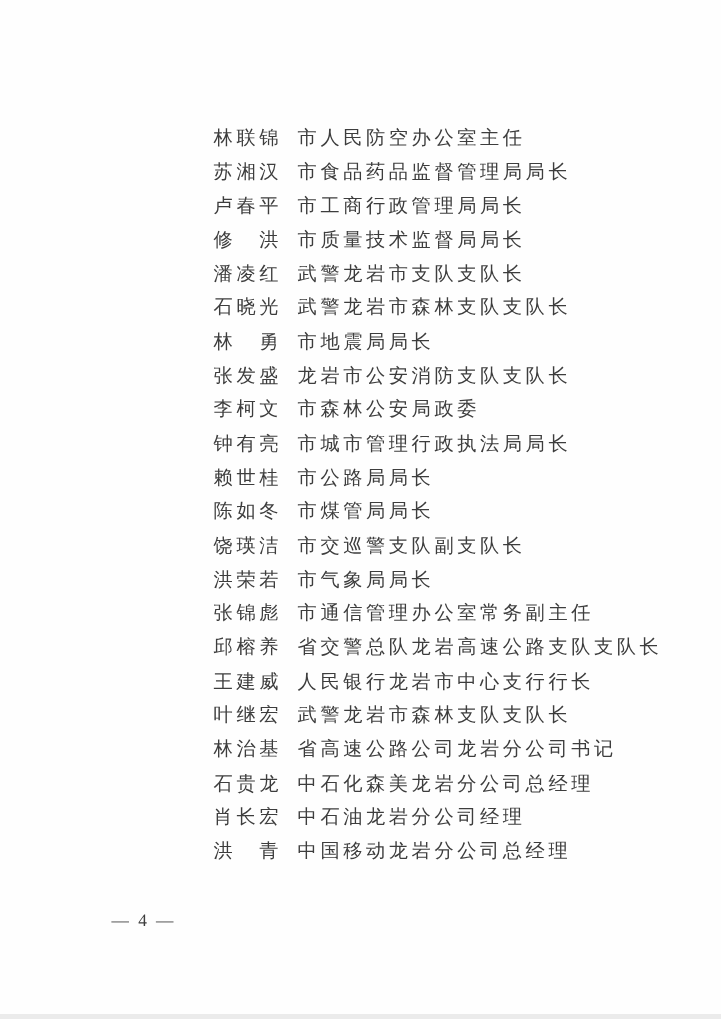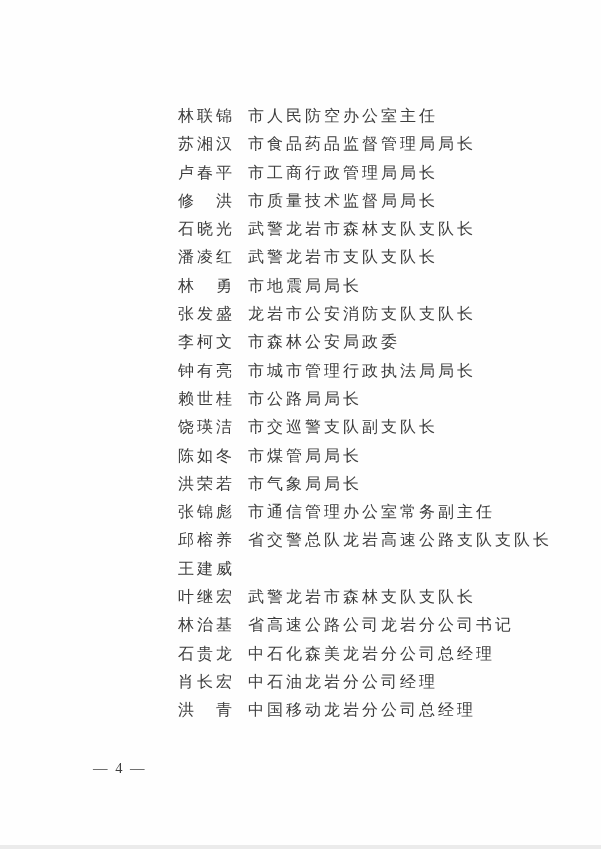--- a/index.html
+++ b/index.html
@@ -73,26 +73,26 @@
       </div>
       <div class="row">
         <span class="name">卢春平</span>
         <span class="title">市工商行政管理局局长</span>
       </div>
       <div class="row">
         <span class="name">修　洪</span>
         <span class="title">市质量技术监督局局长</span>
       </div>
       <div class="row">
+        <span class="name">潘凌红</span>
+        <span class="title">武警龙岩市支队支队长</span>
+      </div>
+      <div class="row">
         <span class="name">石晓光</span>
         <span class="title">武警龙岩市森林支队支队长</span>
-      </div>
-      <div class="row">
-        <span class="name">潘凌红</span>
-        <span class="title">武警龙岩市支队支队长</span>
       </div>
       <div class="row">
         <span class="name">林　勇</span>
         <span class="title">市地震局局长</span>
       </div>
       <div class="row">
         <span class="name">张发盛</span>
         <span class="title">龙岩市公安消防支队支队长</span>
       </div>
       <div class="row">
@@ -101,41 +101,42 @@
       </div>
       <div class="row">
         <span class="name">钟有亮</span>
         <span class="title">市城市管理行政执法局局长</span>
       </div>
       <div class="row">
         <span class="name">赖世桂</span>
         <span class="title">市公路局局长</span>
       </div>
       <div class="row">
+        <span class="name">陈如冬</span>
+        <span class="title">市煤管局局长</span>
+      </div>
+      <div class="row">
         <span class="name">饶瑛洁</span>
         <span class="title">市交巡警支队副支队长</span>
-      </div>
-      <div class="row">
-        <span class="name">陈如冬</span>
-        <span class="title">市煤管局局长</span>
       </div>
       <div class="row">
         <span class="name">洪荣若</span>
         <span class="title">市气象局局长</span>
       </div>
       <div class="row">
         <span class="name">张锦彪</span>
         <span class="title">市通信管理办公室常务副主任</span>
       </div>
       <div class="row">
         <span class="name">邱榕养</span>
         <span class="title">省交警总队龙岩高速公路支队支队长</span>
       </div>
       <div class="row">
         <span class="name">王建威</span>
+        <span class="title">人民银行龙岩市中心支行行长</span>
       </div>
       <div class="row">
         <span class="name">叶继宏</span>
         <span class="title">武警龙岩市森林支队支队长</span>
       </div>
       <div class="row">
         <span class="name">林治基</span>
         <span class="title">省高速公路公司龙岩分公司书记</span>
       </div>
       <div class="row">

